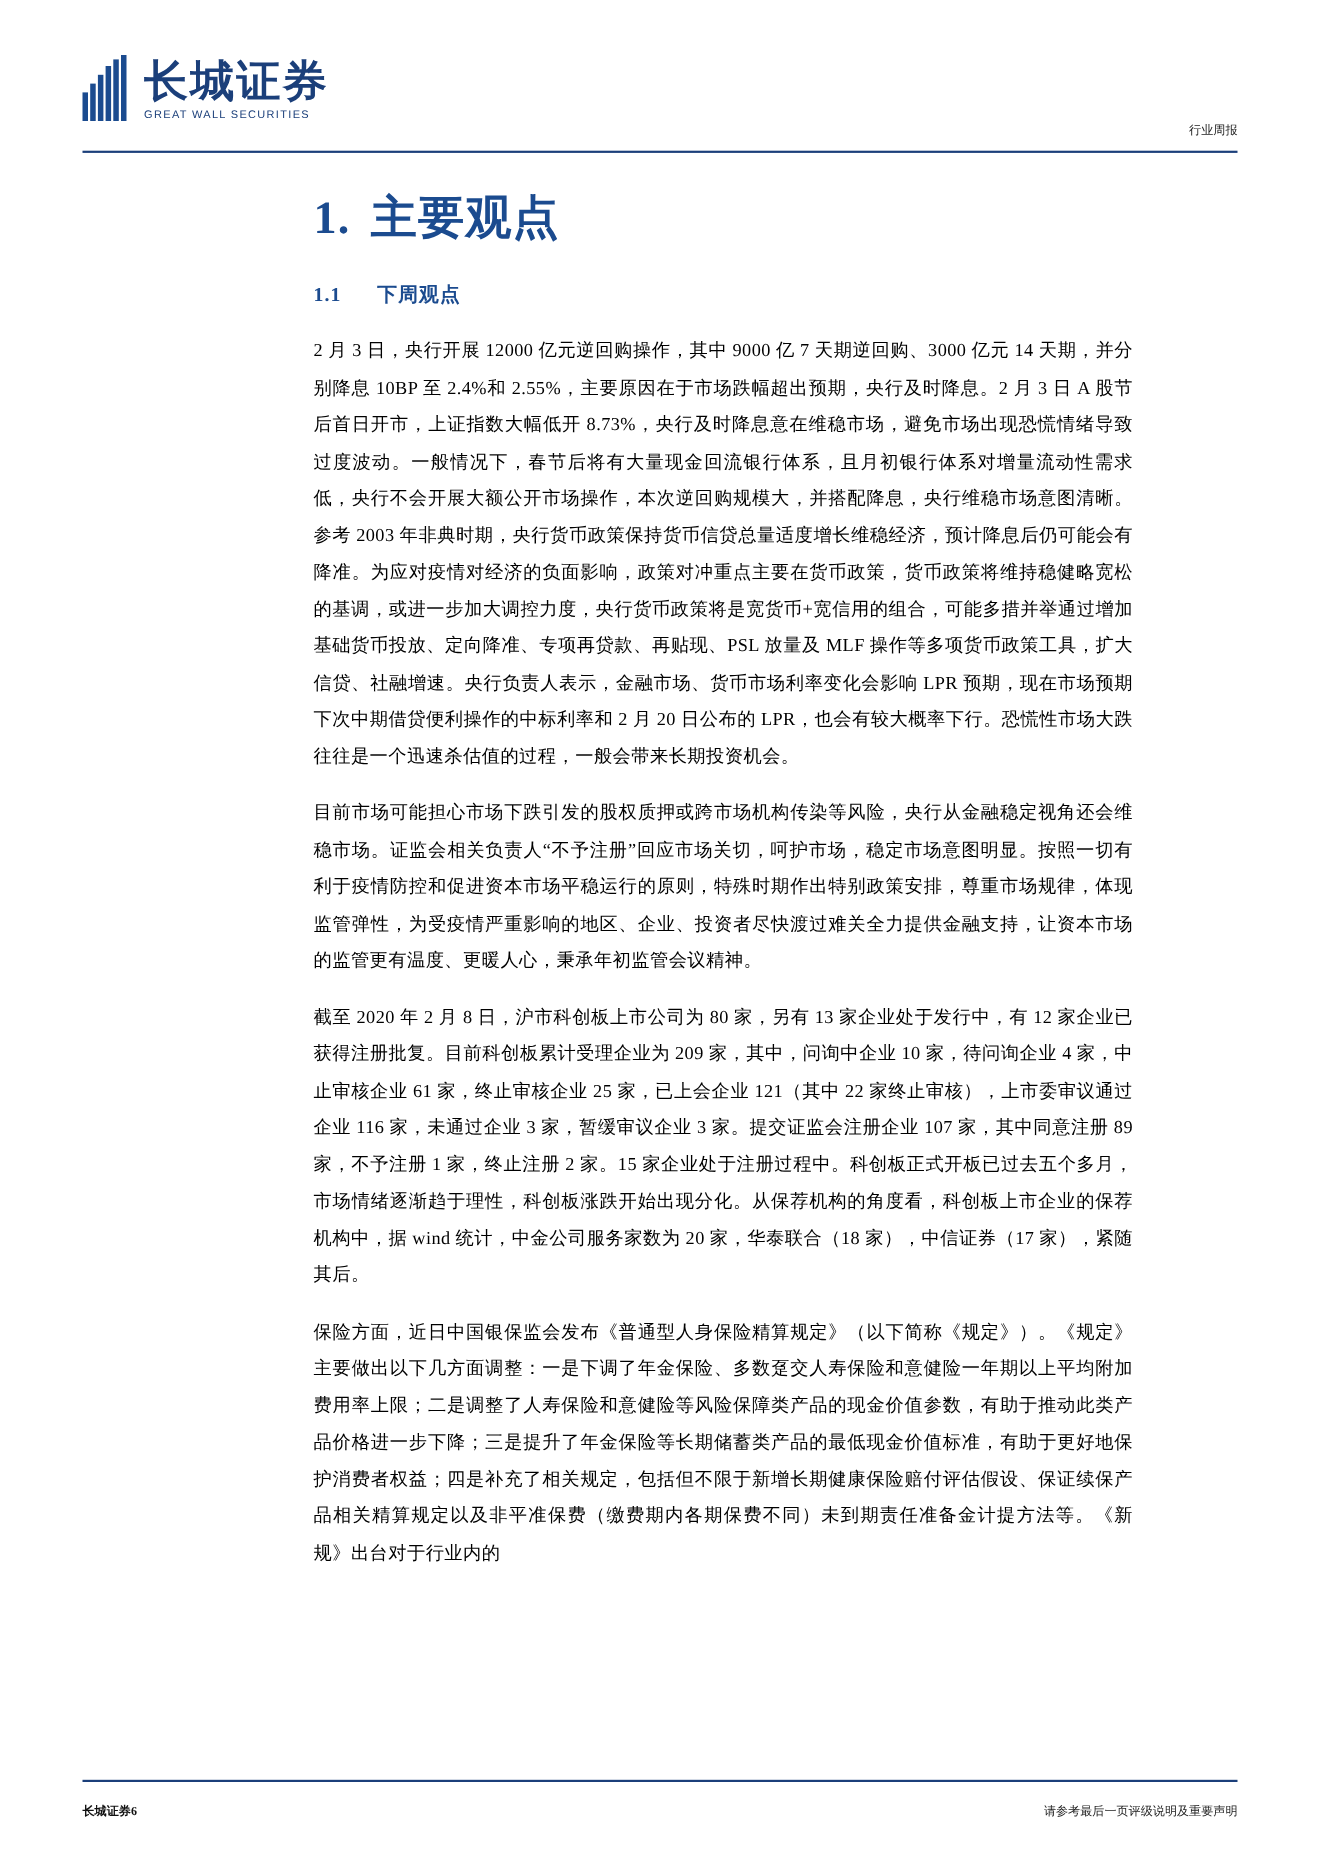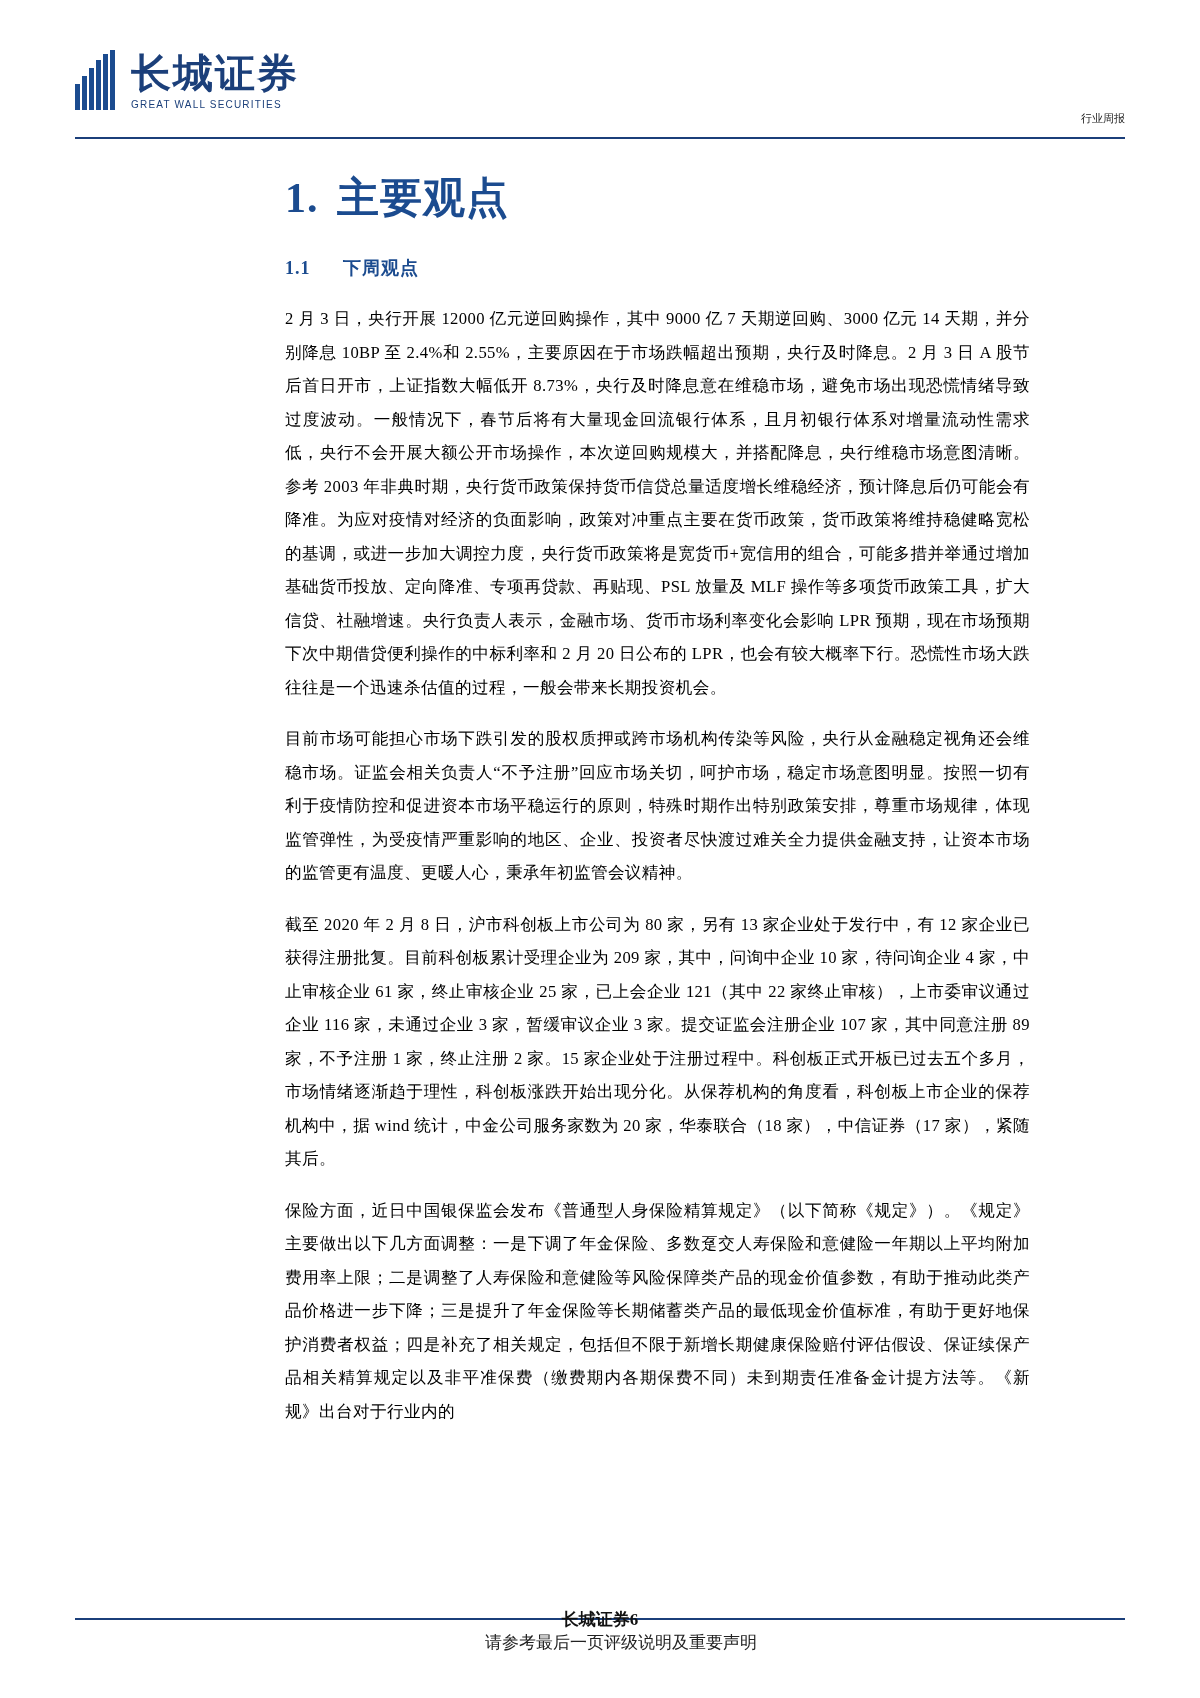--- a/index.html
+++ b/index.html
@@ -135,25 +135,25 @@
     bottom: 78px;
     width: 1050px;
     border-top: 2px solid #1b3f7a;
   }
   .footer {
     position: absolute;
     left: 75px;
     bottom: 44px;
     width: 1050px;
     display: flex;
+    justify-content: space-between;
     align-items: center;
     font-family: "Liberation Serif", serif;
-    font-size: 17px;
+    font-size: 11px;
     color: #222;
-    flex-direction: column;
   }
   .footer-left {
     font-weight: bold;
     color: #111;
   }
   .footer-right {
     color: #222;
     margin-left: 42px;
   }
 </style>

